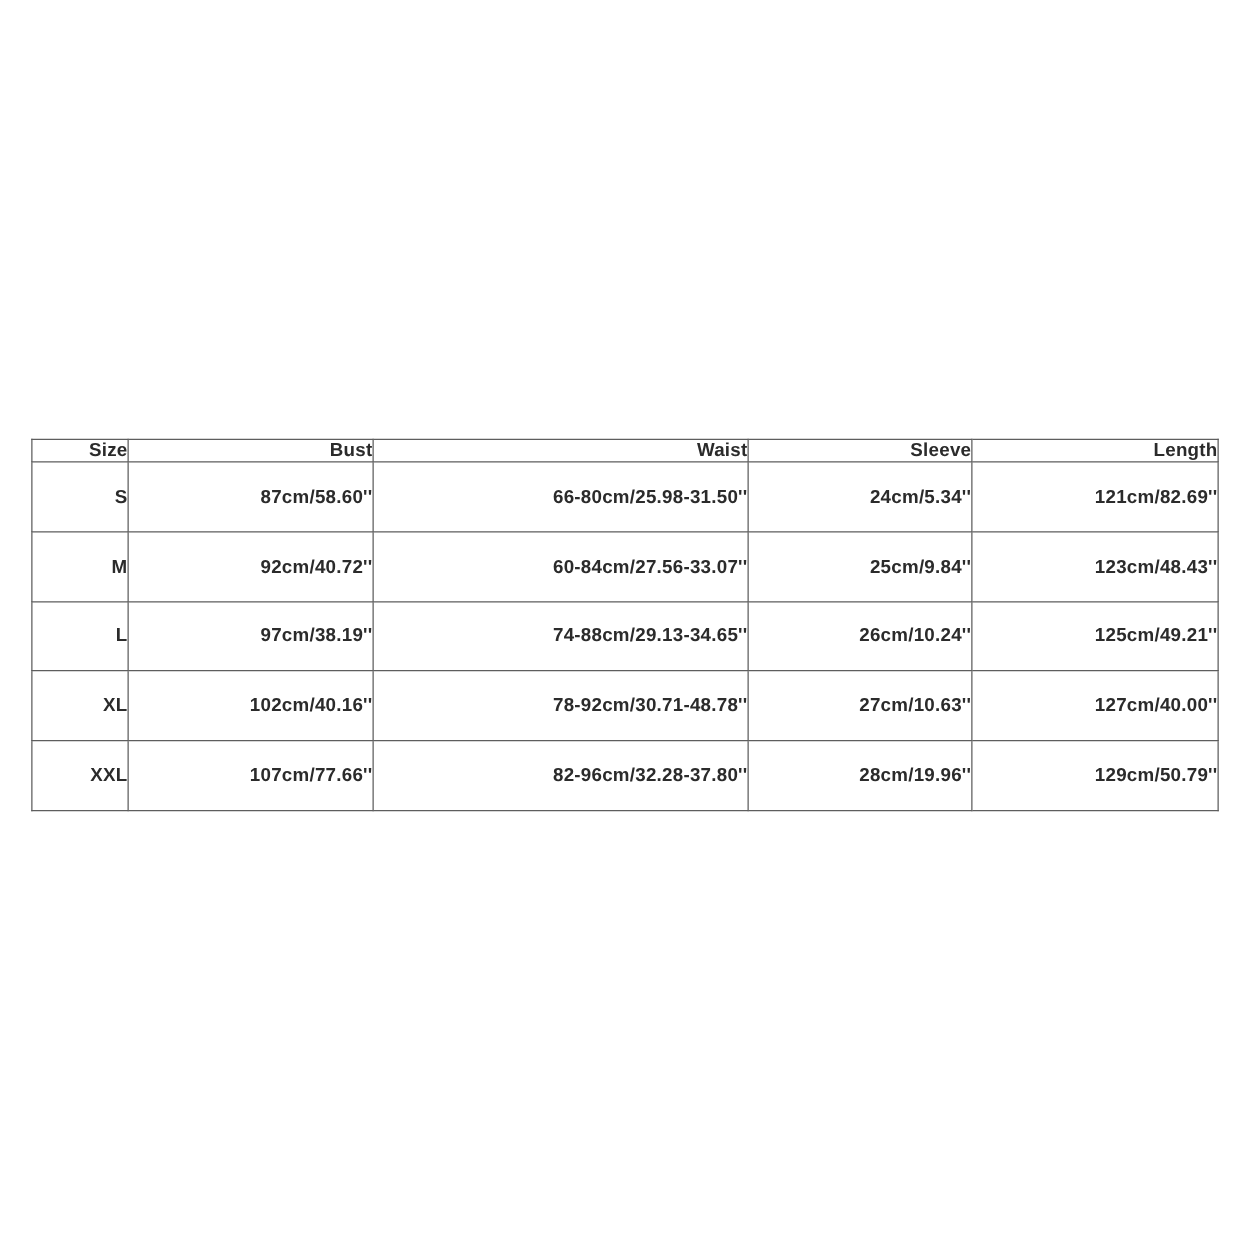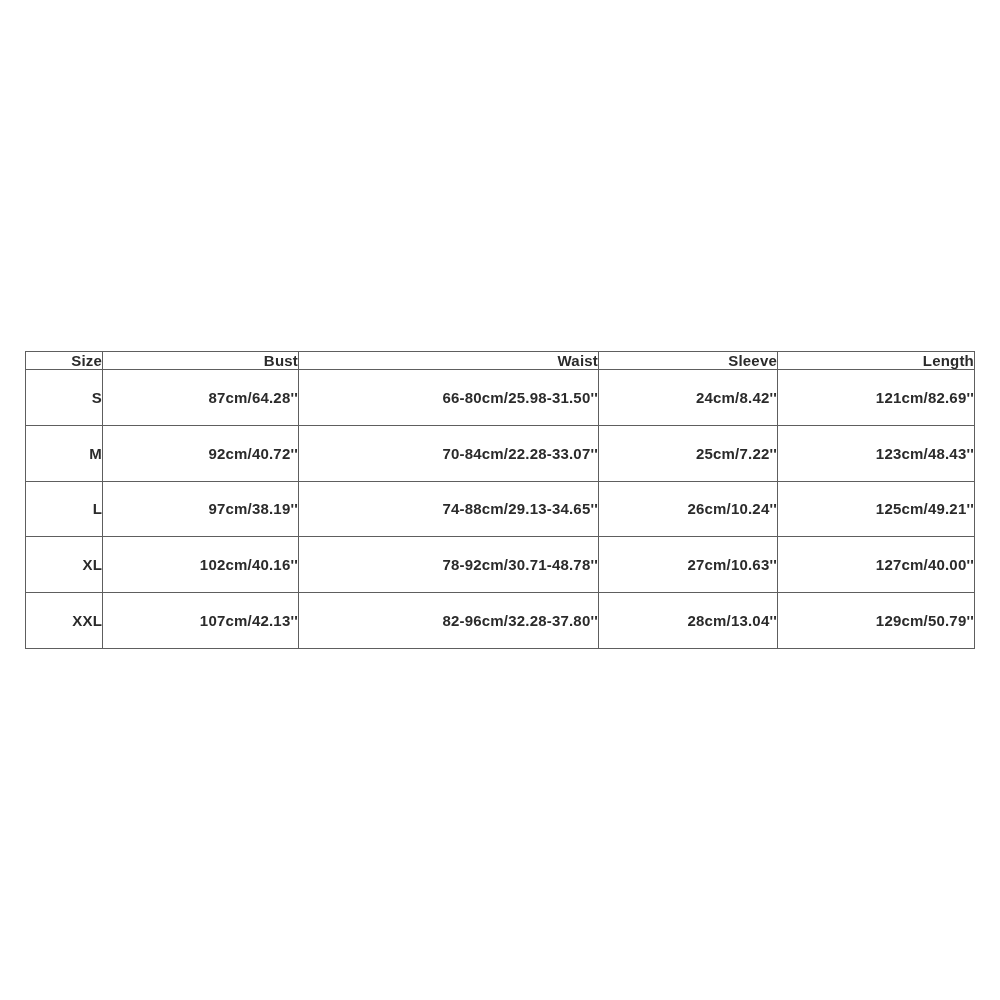--- a/index.html
+++ b/index.html
@@ -61,48 +61,48 @@
         <th>Size</th>
         <th>Bust</th>
         <th>Waist</th>
         <th>Sleeve</th>
         <th>Length</th>
       </tr>
     </thead>
     <tbody>
       <tr>
         <td>S</td>
-        <td>87cm/64.28''</td>
+        <td>87cm/58.60''</td>
         <td>66-80cm/25.98-31.50''</td>
-        <td>24cm/8.42''</td>
+        <td>24cm/5.34''</td>
         <td>121cm/82.69''</td>
       </tr>
       <tr>
         <td>M</td>
         <td>92cm/40.72''</td>
-        <td>70-84cm/22.28-33.07''</td>
-        <td>25cm/7.22''</td>
+        <td>60-84cm/27.56-33.07''</td>
+        <td>25cm/9.84''</td>
         <td>123cm/48.43''</td>
       </tr>
       <tr>
         <td>L</td>
         <td>97cm/38.19''</td>
         <td>74-88cm/29.13-34.65''</td>
         <td>26cm/10.24''</td>
         <td>125cm/49.21''</td>
       </tr>
       <tr>
         <td>XL</td>
         <td>102cm/40.16''</td>
         <td>78-92cm/30.71-48.78''</td>
         <td>27cm/10.63''</td>
         <td>127cm/40.00''</td>
       </tr>
       <tr>
         <td>XXL</td>
-        <td>107cm/42.13''</td>
+        <td>107cm/77.66''</td>
         <td>82-96cm/32.28-37.80''</td>
-        <td>28cm/13.04''</td>
+        <td>28cm/19.96''</td>
         <td>129cm/50.79''</td>
       </tr>
     </tbody>
   </table>
 </div>
 
 </body></html>

